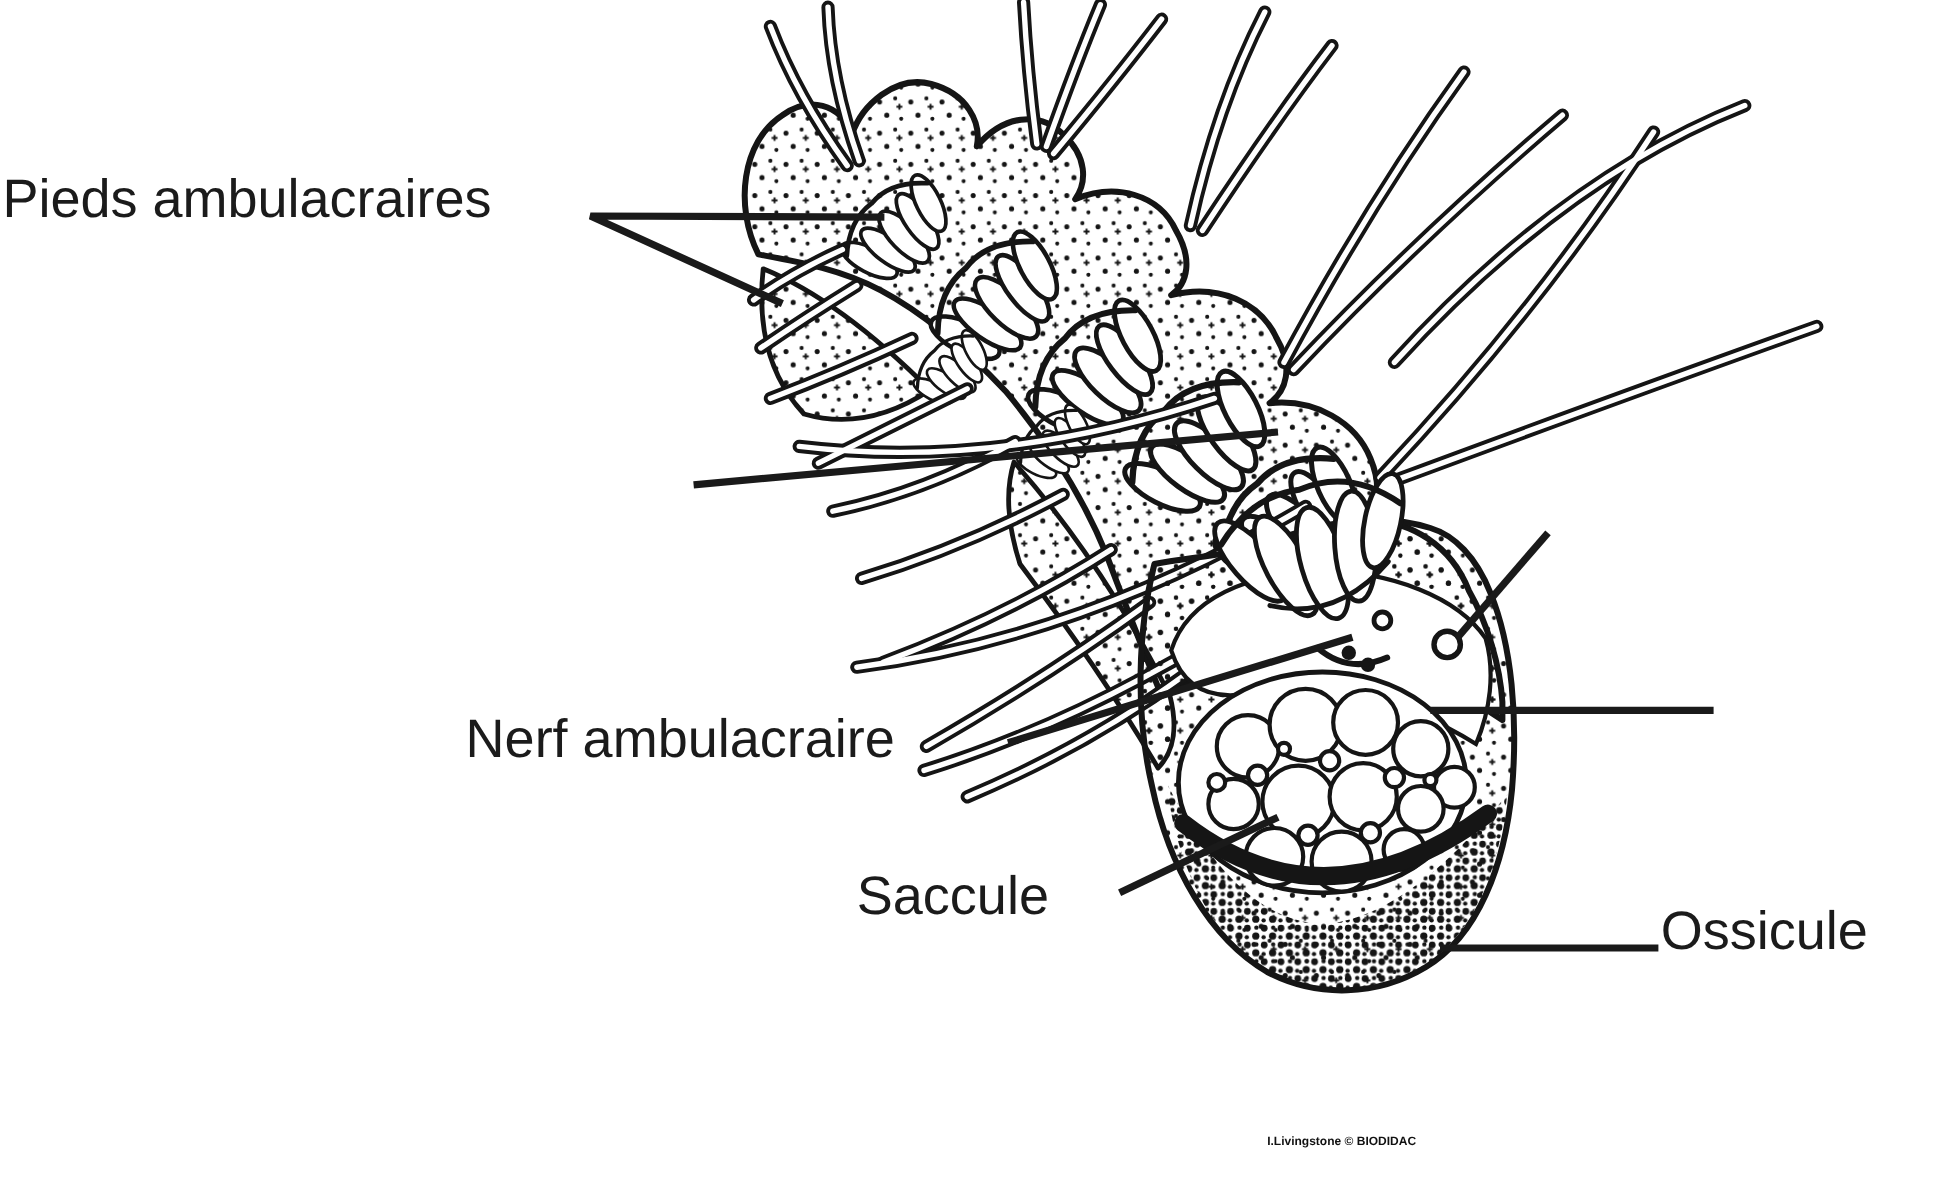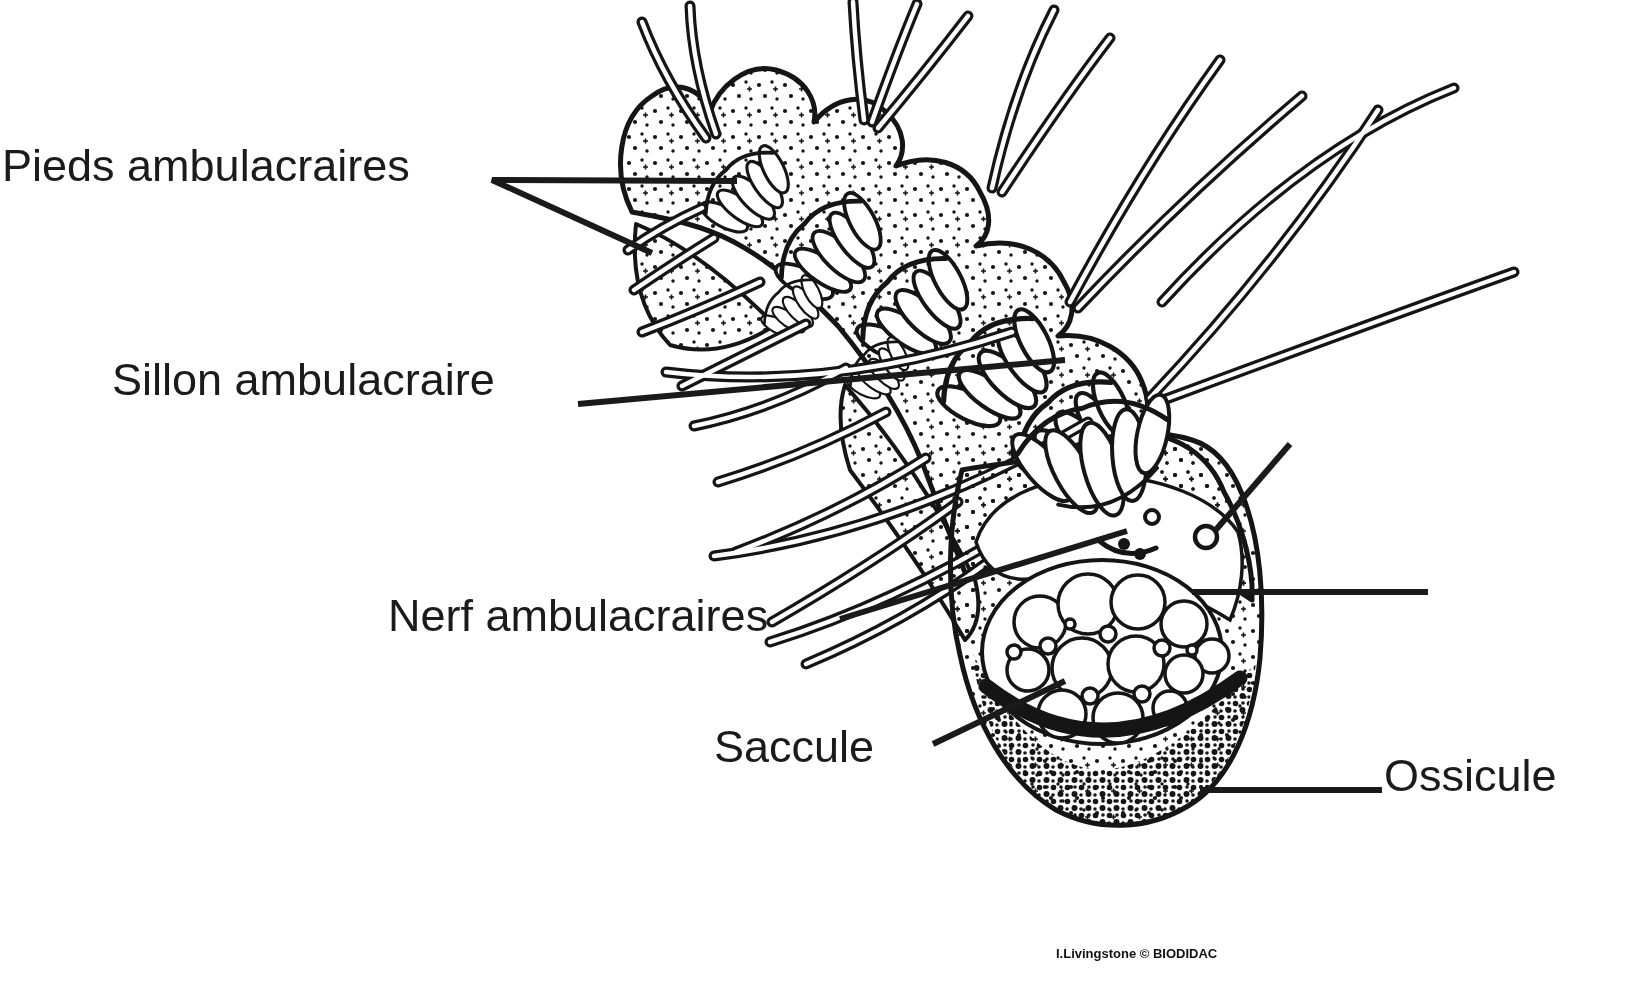--- a/index.html
+++ b/index.html
@@ -5,21 +5,21 @@
   html,body{margin:0;padding:0;background:#ffffff;}
   #stage{
     position:relative;width:1592px;height:985px;background:#ffffff;overflow:hidden;
     font-family:"Liberation Sans", sans-serif;
   }
   .lbl{
     position:absolute;color:#1b1b1b;font-size:45px;line-height:1;white-space:nowrap;
     letter-spacing:0px;
   }
   .credit{
-    position:absolute;color:#111;font-size:13px;font-weight:bold;line-height:1;white-space:nowrap;
+    position:absolute;color:#111;font-size:10px;font-weight:bold;line-height:1;white-space:nowrap;
   }
   svg{position:absolute;left:0;top:0;}
   .blob{fill:url(#stip);stroke:#151515;stroke-width:5;stroke-linejoin:round;}
   .f{fill:#ffffff;stroke:#151515;stroke-width:4;}
   .hood{fill:none;stroke:#151515;stroke-width:5;stroke-linecap:round;}
   .sb{stroke:#151515;stroke-width:11;fill:none;stroke-linecap:round;}
   .sw{stroke:#ffffff;stroke-width:4.5;fill:none;stroke-linecap:round;}
   .lead{stroke:#1a1a1a;stroke-width:6;fill:none;}
   .ring{fill:#ffffff;stroke:#151515;}
 </style>
@@ -253,23 +253,22 @@
       <line class="lead" x1="840" y1="619" x2="1127" y2="531"></line>
       <line class="lead" x1="1290" y1="444" x2="1214" y2="532"></line>
       <line class="lead" x1="1428" y1="592" x2="1192" y2="592"></line>
       <line class="lead" x1="933" y1="744" x2="1065" y2="681"></line>
       <line class="lead" x1="1382" y1="790" x2="1200" y2="790"></line>
     </g>
   </svg>
 
   <div class="lbl" style="left:2px;top:143px">Pieds ambulacraires</div>
 
-  <div class="lbl" style="left:112px;top:357px">Sillon ambulacraire</div>
-
-  <div class="lbl" style="left:388px;top:593px">Nerf ambulacraires</div>
+
+  <div class="lbl" style="left:388px;top:593px">Nerf ambulacraire</div>
 
   <div class="lbl" style="left:714px;top:724px">Saccule</div>
 
 
 
   <div class="lbl" style="left:1384px;top:753px">Ossicule</div>
 
   <div class="credit" style="left:1056px;top:947px">I.Livingstone © BIODIDAC</div>
 </div>
 

